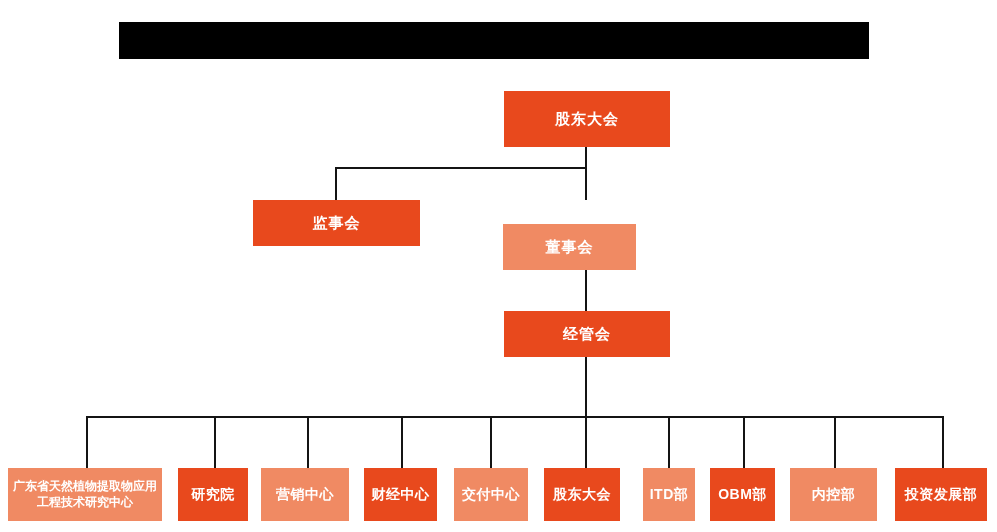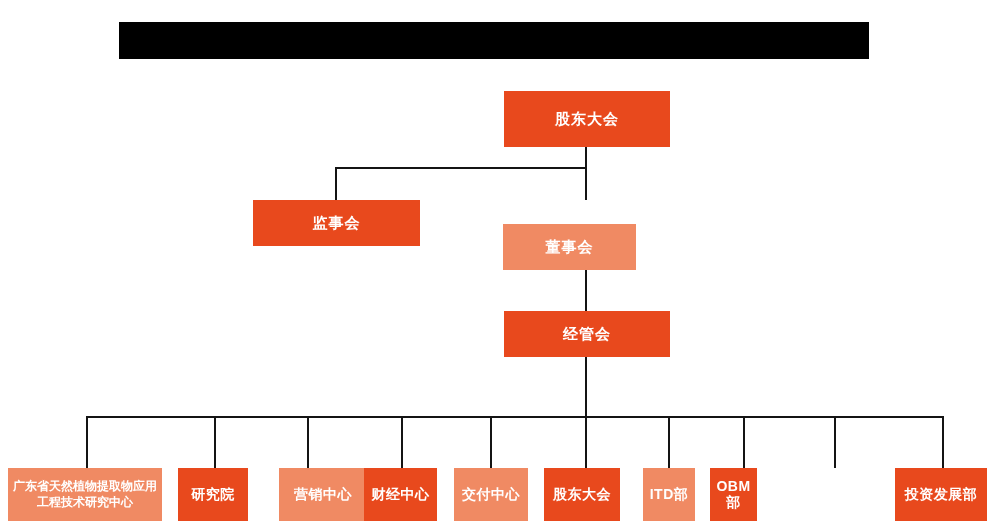--- a/index.html
+++ b/index.html
@@ -41,26 +41,26 @@
   
   .n-shareholders { left: 504px; top: 91px;  width: 166px; height: 56px; }
   .n-supervisory  { left: 253px; top: 200px; width: 167px; height: 46px; }
   .n-board        { left: 503px; top: 200px; width: 133px; height: 46px; margin-top: 24px; }
   .n-management   { left: 504px; top: 311px; width: 166px; height: 46px; }
 
   
   .dept { top: 468px; height: 53px; font-size: 14px; letter-spacing: 0.5px; }
   .d1  { left: 8px;   width: 154px; font-size: 12px; letter-spacing: 0; line-height: 1.3; padding: 0 4px; }
   .d2  { left: 178px; width: 70px; }
-  .d3  { left: 279px; width: 88px; }
+  .d3  { left: 261px; width: 88px; }
   .d4  { left: 364px; width: 73px; }
   .d5  { left: 454px; width: 74px; }
   .d6  { left: 544px; width: 76px; }
   .d7  { left: 643px; width: 52px; }
-  .d8  { left: 710px; width: 47px; }
+  .d8  { left: 710px; width: 65px; }
   .d9  { left: 790px; width: 87px; }
   .d10 { left: 895px; width: 92px; }
 
   
   .line {
     position: absolute;
     background: var(--connector, #111);
   }
   .vline { width: 2px; }
   .hline { height: 2px; }
@@ -117,15 +117,16 @@
   <div class="node dept d1 secondary">广东省天然植物提取物应用工程技术研究中心</div>
 
   <div class="node n-management primary">经管会</div>
   <div class="node dept d2 primary">研究院</div>
   <div class="node dept d3 secondary">营销中心</div>
   <div class="node dept d5 secondary">交付中心</div>
   <div class="node dept d4 primary">财经中心</div>
   <div class="node dept d6 primary">股东大会</div>
   <div class="node dept d7 secondary">ITD部</div>
   <div class="node dept d8 primary">OBM部</div>
+  <div class="node dept d9 secondary">内控部</div>
   <div class="node dept d10 primary">投资发展部</div>
 
 </div>
 
 </body></html>

